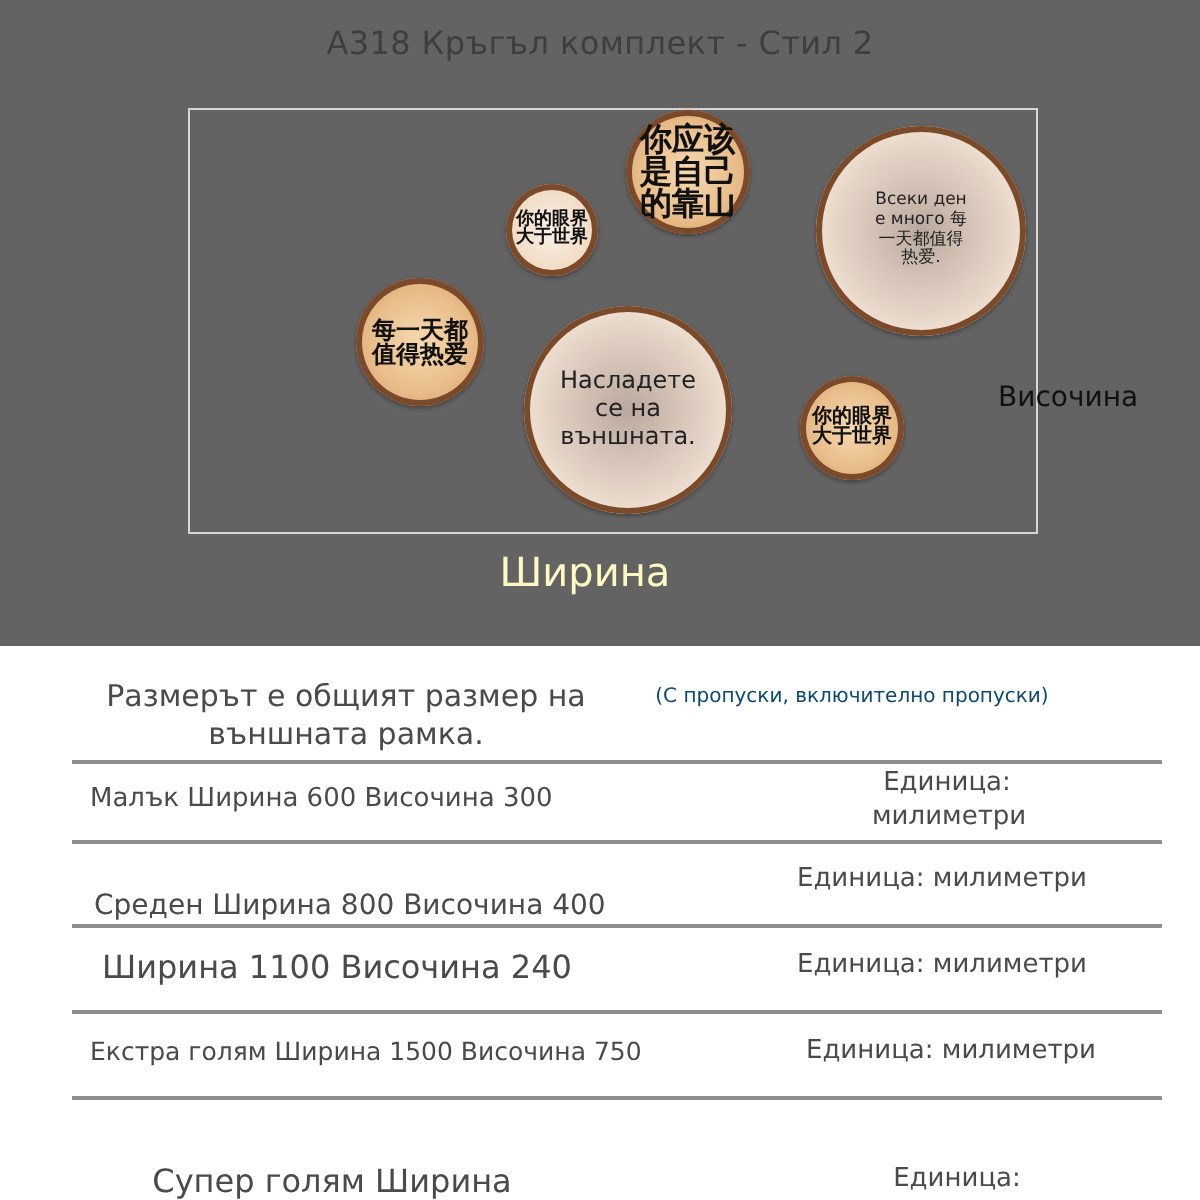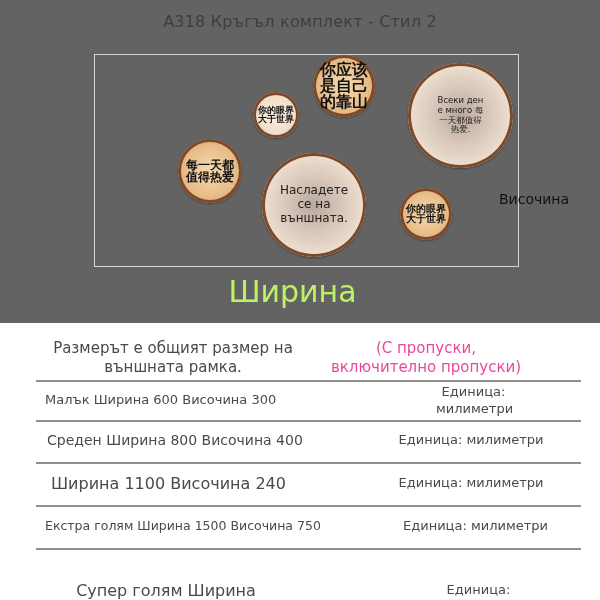--- a/index.html
+++ b/index.html
@@ -13,21 +13,21 @@
 
   .slice { position: absolute; border-radius: 50%; box-shadow: 0 0 0 3px #7a4a2a inset, 0 1px 2px rgba(0,0,0,0.35); overflow: hidden; }
   .slice .calli { position: absolute; inset: 10%; display: flex; align-items: center; justify-content: center; text-align: center; font-family: "DejaVu Serif", serif; font-weight: bold; color: #111; line-height: 1.02; word-break: break-all; }
   .slice .overlay-text { position: absolute; inset: 0; display: flex; align-items: center; justify-content: center; text-align: center; color: #222; line-height: 1.15; }
 
   .wood-warm { background: radial-gradient(circle, #f6d9b0 0%, #e8bd8a 55%, #d9a46d 85%, #8b5a34 100%); }
   .wood-pale { background: radial-gradient(circle, #fbf1e6 0%, #f1dcc6 60%, #e6c5a3 85%, #7a4a2a 100%); }
   .wood-grey { background: radial-gradient(circle, #b9a89c 0%, #d9c8bb 40%, #efe0d1 70%, #f5e6d6 88%, #7a4a2a 100%); }
 
   .label-height { position: absolute; left: 499px; top: 151px; font-size: 14px; color: #111; margin-top: 40px; }
-  .label-width { position: absolute; left: 0; top: 274px; width: 585px; text-align: center; font-size: 30px; color: #bef264; }
+  .label-width { position: absolute; left: 0; top: 274px; width: 585px; text-align: center; font-size: 20px; color: #fef9c3; }
 
   .table { position: absolute; left: 0; top: 323px; width: 600px; height: 277px; background: #ffffff; text-decoration: underline; }
   .row { position: absolute; left: 36px; width: 545px; color: #4a4a4a; }
   .row .c1 { position: absolute; left: 0; text-align: center; }
   .row .c2 { position: absolute; text-align: center; }
   .hr { position: absolute; left: 36px; width: 545px; height: 2px; background: #8f8f8f; }
 </style>
 </head>
 <body>
 
@@ -62,32 +62,32 @@
   </div>
 
   <div class="label-height">Височина</div>
   <div class="label-width">Ширина</div>
 </div>
 
 <div class="table">
 
   <div class="row" style="top:16px;height:40px;">
     <div class="c1" style="left:12px;width:250px;font-size:15px;line-height:19px;">Размерът е общият размер на външната рамка.</div>
-    <div class="c2" style="left:290px;width:200px;font-size:15px;line-height:19px;color:#ec4899;">(С пропуски, включително пропуски)</div>
+    <div class="c2" style="left:290px;width:200px;font-size:10px;line-height:19px;color:#0c4a6e;">(С пропуски, включително пропуски)</div>
   </div>
   <div class="hr" style="top:57px;"></div>
 
   <div class="row" style="top:60px;height:40px;">
     <div class="c1" style="left:2px;width:260px;top:9px;font-size:13px;text-align:left;padding-left:7px;">Малък Ширина 600 Височина 300</div>
     <div class="c2" style="left:400px;width:75px;font-size:13px;line-height:17px;">Единица: милиметри</div>
   </div>
   <div class="hr" style="top:97px;"></div>
 
   <div class="row" style="top:109px;height:20px;">
-    <div class="c1" style="left:4px;width:300px;font-size:14px;text-align:left;padding-left:7px;">Среден Ширина 800 Височина 400</div>
+    <div class="c1" style="left:4px;width:300px;font-size:14px;text-align:left;padding-left:7px;margin-top:13px;">Среден Ширина 800 Височина 400</div>
     <div class="c2" style="left:350px;width:170px;font-size:13px;">Единица: милиметри</div>
   </div>
   <div class="hr" style="top:139px;"></div>
 
   <div class="row" style="top:151px;height:22px;">
     <div class="c1" style="left:8px;width:300px;font-size:16px;text-align:left;padding-left:7px;">Ширина 1100 Височина 240</div>
     <div class="c2" style="left:350px;width:170px;font-size:13px;top:1px;">Единица: милиметри</div>
   </div>
   <div class="hr" style="top:182px;"></div>
 

